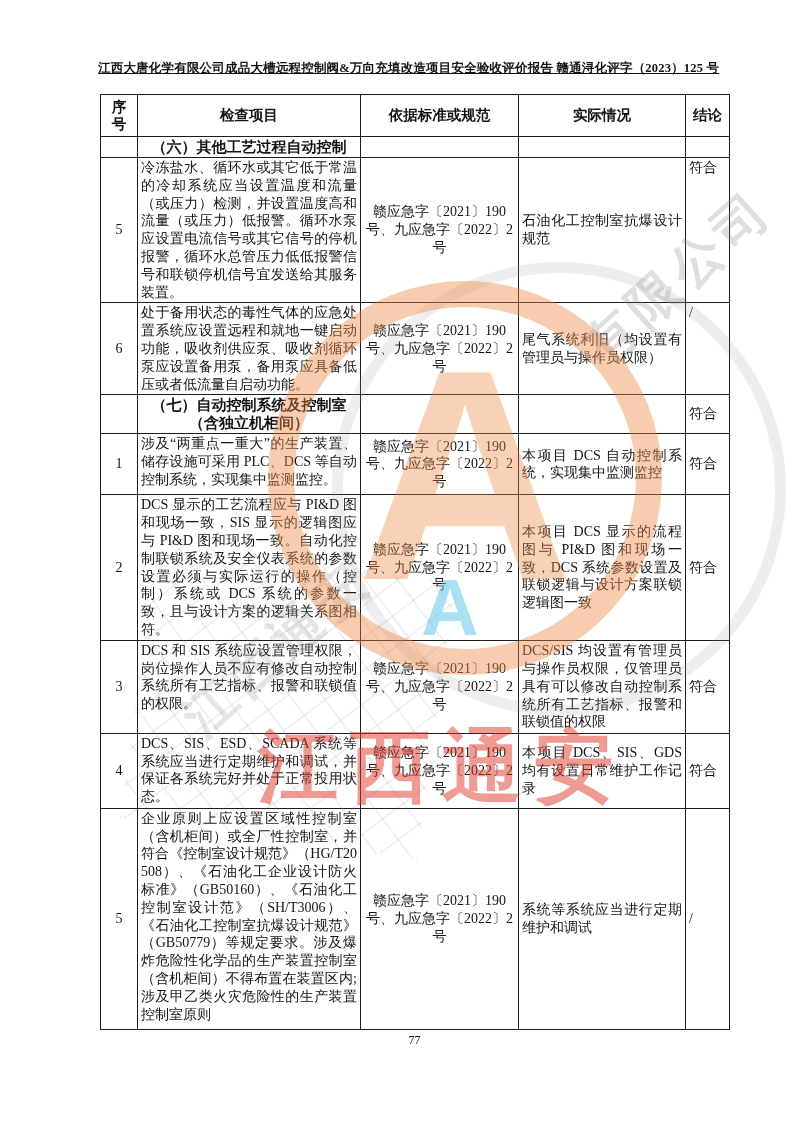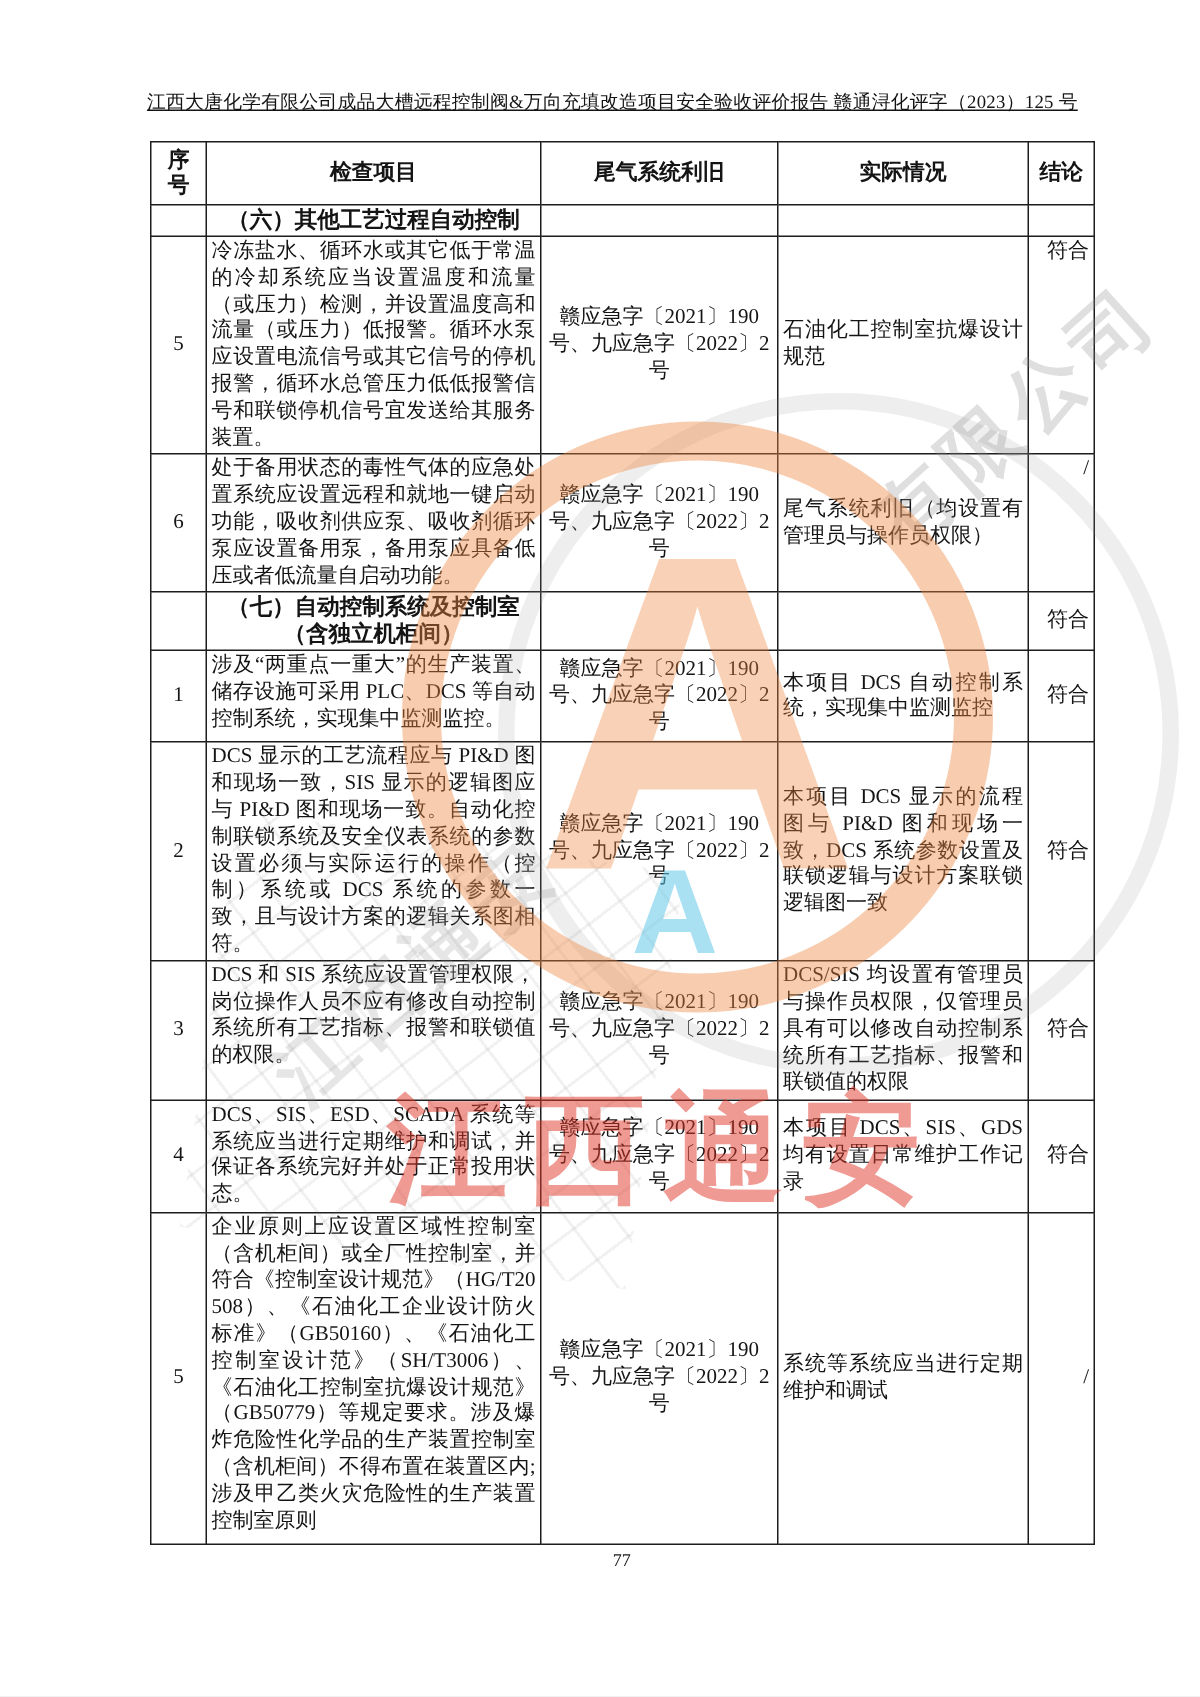--- a/index.html
+++ b/index.html
@@ -3,41 +3,41 @@
 <meta charset="utf-8">
 <style>
   html,body{margin:0;padding:0;background:#e8e8e8;}
   .page{
     position:relative;width:800px;height:1131px;margin:0 auto;background:#ffffff;
     font-family:"Liberation Serif","DejaVu Serif",serif;color:#141414;overflow:hidden;
   }
   
   .doc-title{
     position:absolute;left:98px;top:60px;width:644px;
-    font-size:12.5px;font-weight:normal;text-decoration:underline;
+    font-size:12.5px;font-weight:bold;text-decoration:underline;
     white-space:nowrap;letter-spacing:0.2px;
   }
   
   table.checklist{
     position:absolute;left:100px;top:94px;width:629px;
     border-collapse:collapse;table-layout:fixed;z-index:2;background:transparent;
   }
   .checklist th,.checklist td{
     border:1px solid #1c1c1c;padding:1px 3px;
     font-size:14px;line-height:17.8px;overflow:hidden;word-break:break-all;
   }
   .checklist th{
     font-size:14.5px;font-weight:bold;text-align:center;vertical-align:middle;
     white-space:pre-line;line-height:17px;
   }
   td.no{text-align:center;vertical-align:middle;}
   td.item{text-align:justify;text-justify:inter-character;vertical-align:top;}
   td.basis{text-align:center;vertical-align:middle;}
   td.actual{text-align:justify;text-justify:inter-character;vertical-align:middle;}
-  td.concl{text-align:right;vertical-align:middle;}
+  td.concl{text-align:left;vertical-align:middle;}
   td.vtop{vertical-align:top;}
   tr.section td.item{font-weight:bold;font-size:15px;text-align:center;vertical-align:middle;line-height:18px;}
   
   .page-num{position:absolute;left:100px;top:1033px;width:629px;text-align:center;font-size:12px;}
   
   .wm{position:absolute;pointer-events:none;z-index:5;}
   .stamp-ring{
     left:268px;top:281px;width:342px;height:342px;border-radius:50%;
     border:26px solid rgba(239,133,64,0.42);
   }
@@ -93,21 +93,21 @@
         <col style="width:223px">
         <col style="width:158px">
         <col style="width:167px">
         <col style="width:44px">
     </colgroup>
     <thead>
       <tr style="height:42px">
         <th>序
 号</th>
         <th>检查项目</th>
-        <th>尾气系统利旧</th>
+        <th>依据标准或规范</th>
         <th>实际情况</th>
         <th>结论</th>
       </tr>
     </thead>
     <tbody>
         <tr class="section" style="height: 20px;">
           <td class="no"></td>
           <td class="item">（六）其他工艺过程自动控制</td>
           <td class="basis"></td>
           <td class="actual"></td>

